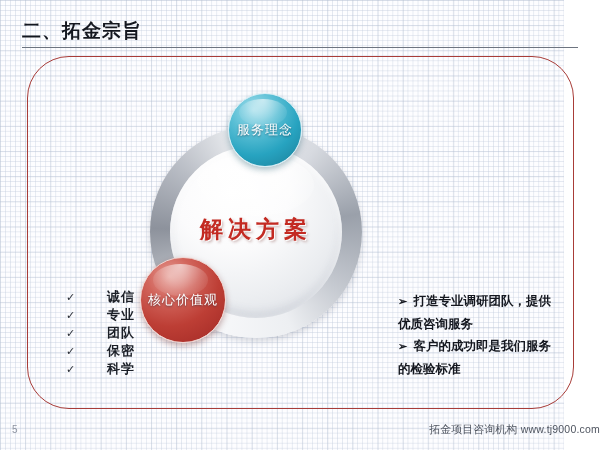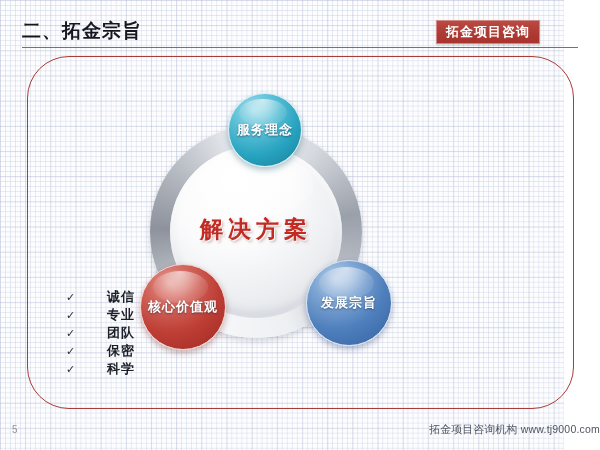--- a/index.html
+++ b/index.html
@@ -142,21 +142,21 @@
   }
 
   .lobe {
     position: absolute;
     border-radius: 50%;
     display: flex;
     align-items: center;
     justify-content: center;
     color: #ffffff;
     font-family: "DejaVu Serif", serif;
-    font-weight: bold;
+    font-weight: normal;
     letter-spacing: 1px;
     white-space: nowrap;
     box-sizing: border-box;
   }
   .lobe .lobe-label {
     position: relative;
     z-index: 3;
     text-shadow: 0 1px 2px rgba(20,40,60,0.55);
   }
   .lobe::after {
@@ -178,21 +178,21 @@
     width: 74px;
     height: 74px;
     font-size: 13px;
     background: radial-gradient(circle at 34% 22%,
       #9fdcea 0%, #5cc0d6 30%, #27a3c0 62%, #1f8ba6 86%, #1b7c95 100%);
     border: 1.6px solid #d7eef5;
     box-shadow: 0 3px 6px rgba(20,80,100,0.35);
   }
   #lobe-left {
     left: 0px;
-    top: 174px;
+    top: 167px;
     width: 86px;
     height: 86px;
     font-size: 13px;
     background: radial-gradient(circle at 34% 22%,
       #e59b93 0%, #d2655c 26%, #bd3e35 58%, #ab302a 85%, #9c2a25 100%);
     border: 1.6px solid #f0d4d0;
     box-shadow: 0 3px 6px rgba(100,30,25,0.35);
     align-items: center;
   }
   #lobe-right {
@@ -275,39 +275,35 @@
     letter-spacing: 0.2px;
   }
 </style>
 </head>
 <body>
 
 <div id="slide">
 
   <div id="page-title">二、拓金宗旨</div>
   <div id="title-rule"></div>
-  <div id="corner-badge">拓金项目咨询</div>
 
   <div id="content-frame"></div>
 
   <div id="venn">
     <div class="ring-outer"></div>
     <div class="ring-inner-shade"></div>
     <div class="ring-gloss"></div>
     <div id="center-slogan">解决方案</div>
 
     <div class="lobe" id="lobe-top">
       <span class="lobe-label">服务理念</span>
     </div>
     <div class="lobe" id="lobe-left">
       <span class="lobe-label">核心价值观</span>
     </div>
-    <div class="lobe" id="lobe-right">
-      <span class="lobe-label">发展宗旨</span>
-    </div>
   </div>
 
   <ul id="value-list">
     <li>
       <span class="tick">✓</span>
       <span class="txt">诚信</span>
     </li>
     <li>
       <span class="tick">✓</span>
       <span class="txt">专业</span>
@@ -320,20 +316,30 @@
       <span class="tick">✓</span>
       <span class="txt">保密</span>
     </li>
     <li>
       <span class="tick">✓</span>
       <span class="txt">科学</span>
     </li>
   </ul>
 
 
+  <div class="note" id="note-bottom">
+    <p><span class="arrow">➢</span> <span>打造专业调研团队，提供</span></p>
+    <p>
+        <span class="hang">优质咨询服务</span>
+      </p>
+    <p><span class="arrow">➢</span> <span>客户的成功即是我们服务</span></p>
+    <p>
+        <span class="hang">的检验标准</span>
+      </p>
+  </div>
 
   <div id="footer-page">5</div>
   <div id="footer-center">
     <span>拓金项目咨询机构</span>
     <span class="url">www.tj9000.com</span>
   </div>
 
 </div>
 
 </body></html>

